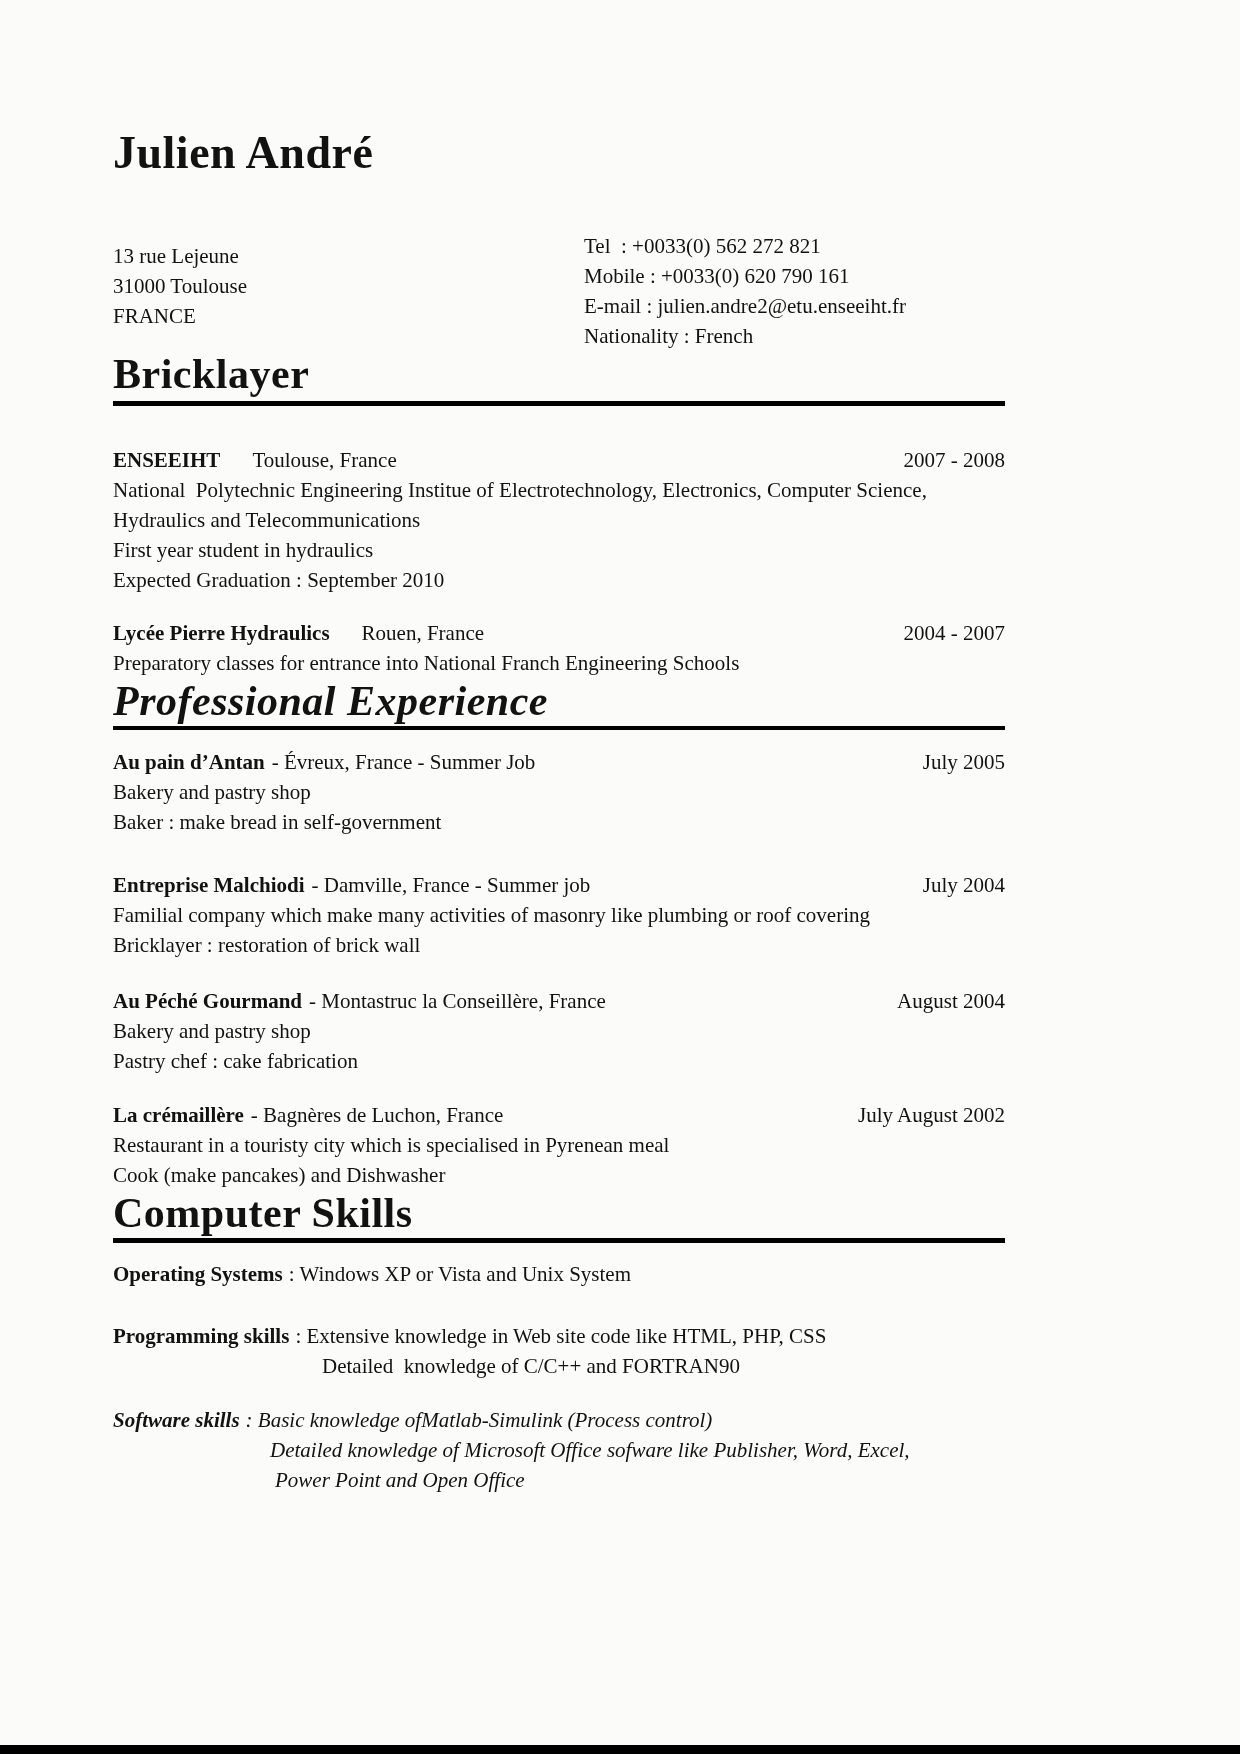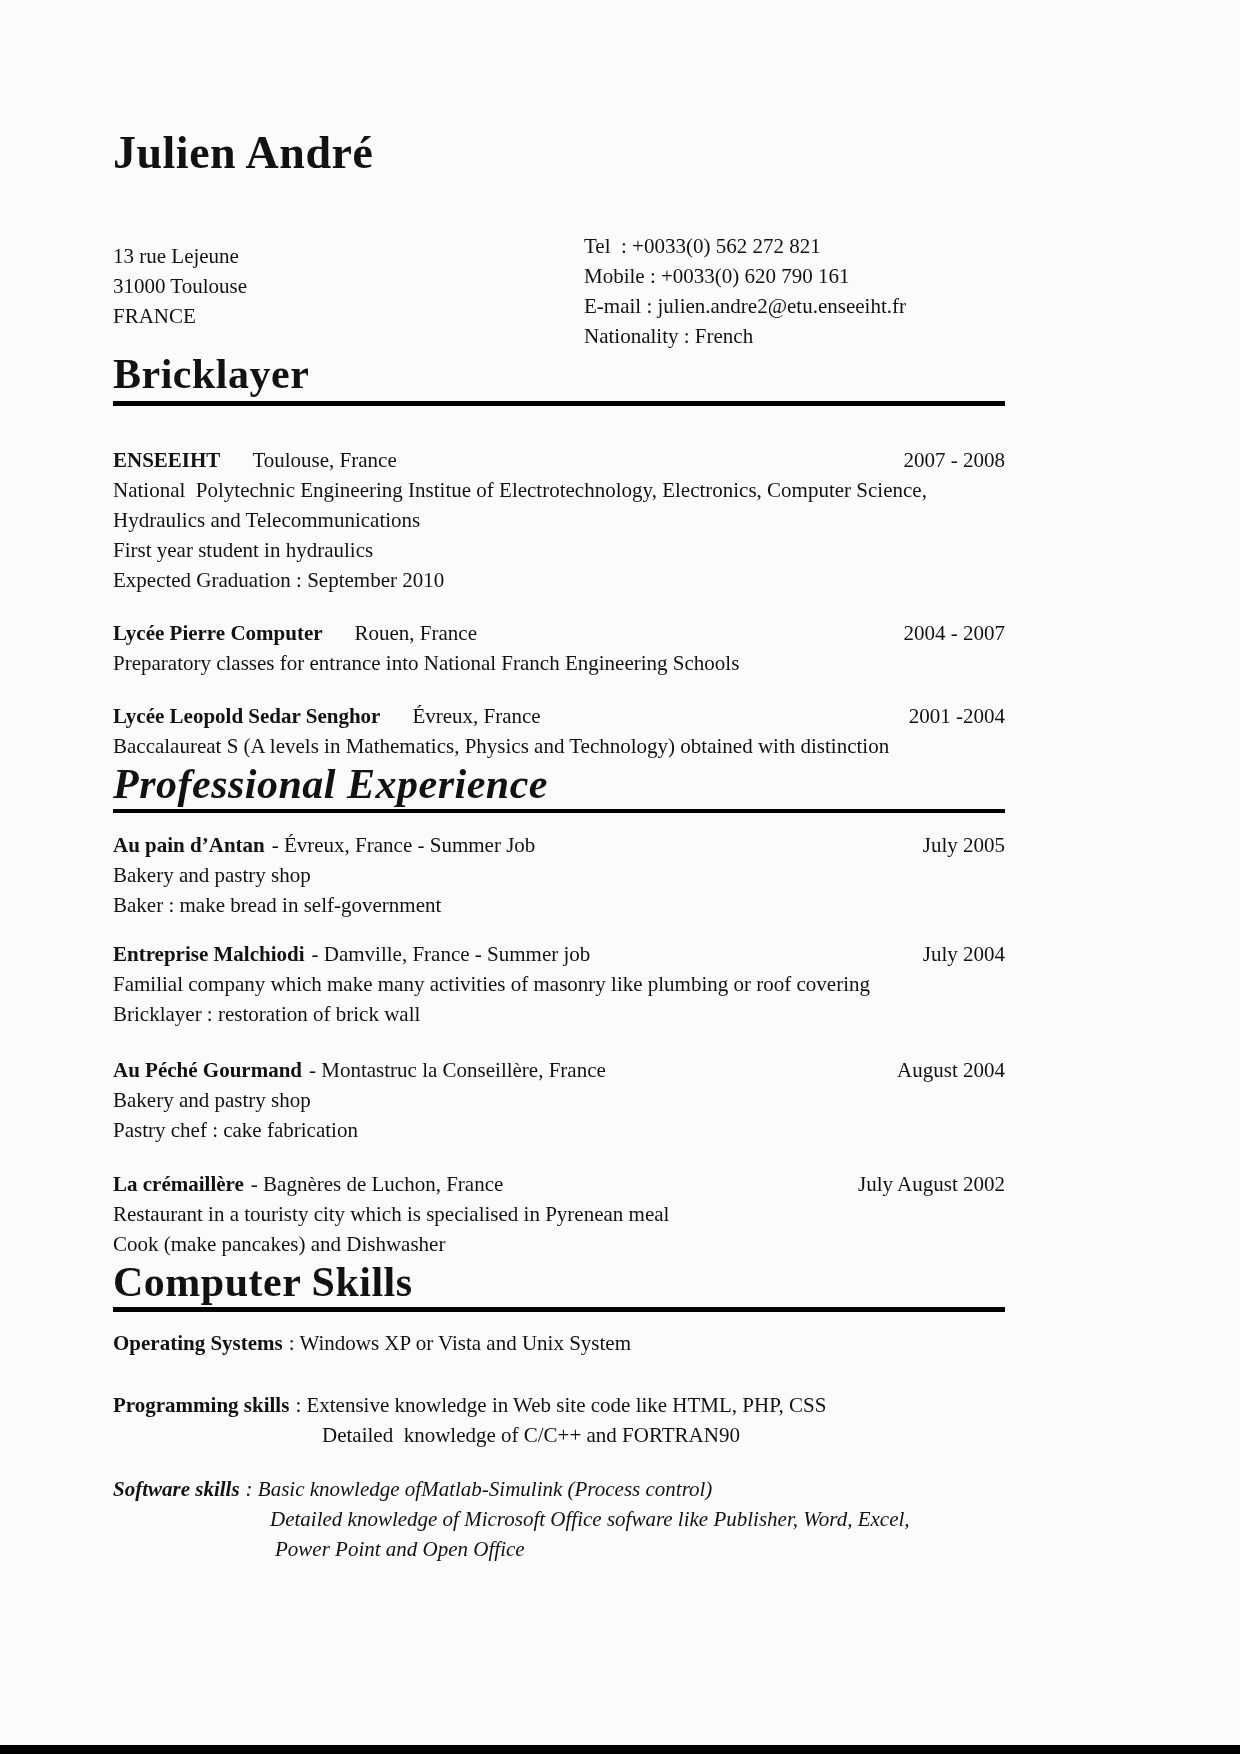--- a/index.html
+++ b/index.html
@@ -96,21 +96,21 @@
     white-space: pre-wrap;
   }
   .entry-dates {
     font-weight: normal;
     white-space: nowrap;
     margin-left: 12px;
   }
   .mt-edu-first { margin-top: 39px; }
   .mt-edu { margin-top: 23px; }
   .mt-exp-first { margin-top: 17px; }
-  .mt-exp-2 { margin-top: 19px; }
+  .mt-exp-2 { margin-top: 33px; }
   .mt-exp-3 { margin-top: 26px; }
   .mt-exp-4 { margin-top: 24px; }
   .skill-item {
     font-size: 21px;
     line-height: 30px;
   }
   .mt-skill-first { margin-top: 16px; }
   .mt-skill-2 { margin-top: 32px; }
   .mt-skill-3 { margin-top: 24px; font-style: italic; }
   .skill-label {
@@ -166,33 +166,26 @@
         <span class="entry-dates">2007 - 2008</span>
       </div>
       <div class="text-line">National  Polytechnic Engineering Institue of Electrotechnology, Electronics, Computer Science,</div>
       <div class="text-line">Hydraulics and Telecommunications</div>
       <div class="text-line">First year student in hydraulics</div>
       <div class="text-line">Expected Graduation : September 2010</div>
     </div>
 
     <div class="entry mt-edu">
       <div class="entry-title">
-        <span><span class="entry-org">Lycée Pierre Computer</span><span class="edu-location">Rouen, France</span></span>
+        <span><span class="entry-org">Lycée Pierre Hydraulics</span><span class="edu-location">Rouen, France</span></span>
         <span class="entry-dates">2004 - 2007</span>
       </div>
       <div class="text-line">Preparatory classes for entrance into National Franch Engineering Schools</div>
     </div>
 
-    <div class="entry mt-edu">
-      <div class="entry-title">
-        <span><span class="entry-org">Lycée Leopold Sedar Senghor</span><span class="edu-location">Évreux, France</span></span>
-        <span class="entry-dates">2001 -2004</span>
-      </div>
-      <div class="text-line">Baccalaureat S (A levels in Mathematics, Physics and Technology) obtained with distinction</div>
-    </div>
 
     <h2 class="section-heading heading-exp">Professional Experience</h2>
 
     <div class="entry mt-exp-first">
       <div class="entry-title">
         <span><span class="entry-org">Au pain d’Antan</span><span class="exp-detail">- Évreux, France - Summer Job</span></span>
         <span class="entry-dates">July 2005</span>
       </div>
       <div class="text-line">Bakery and pastry shop</div>
       <div class="text-line">Baker : make bread in self-government</div>

